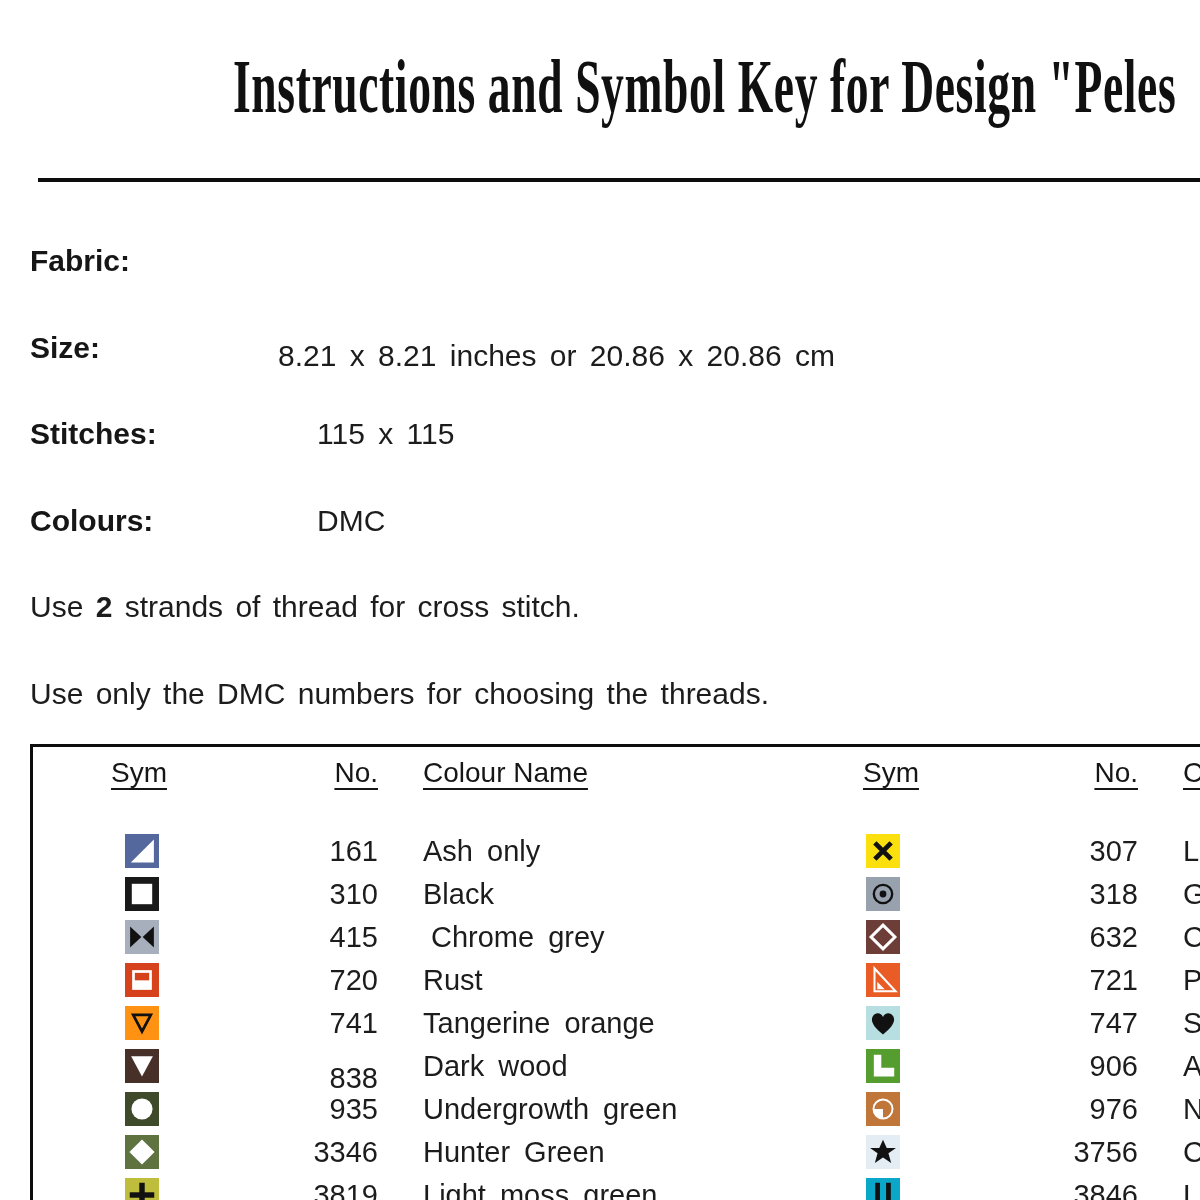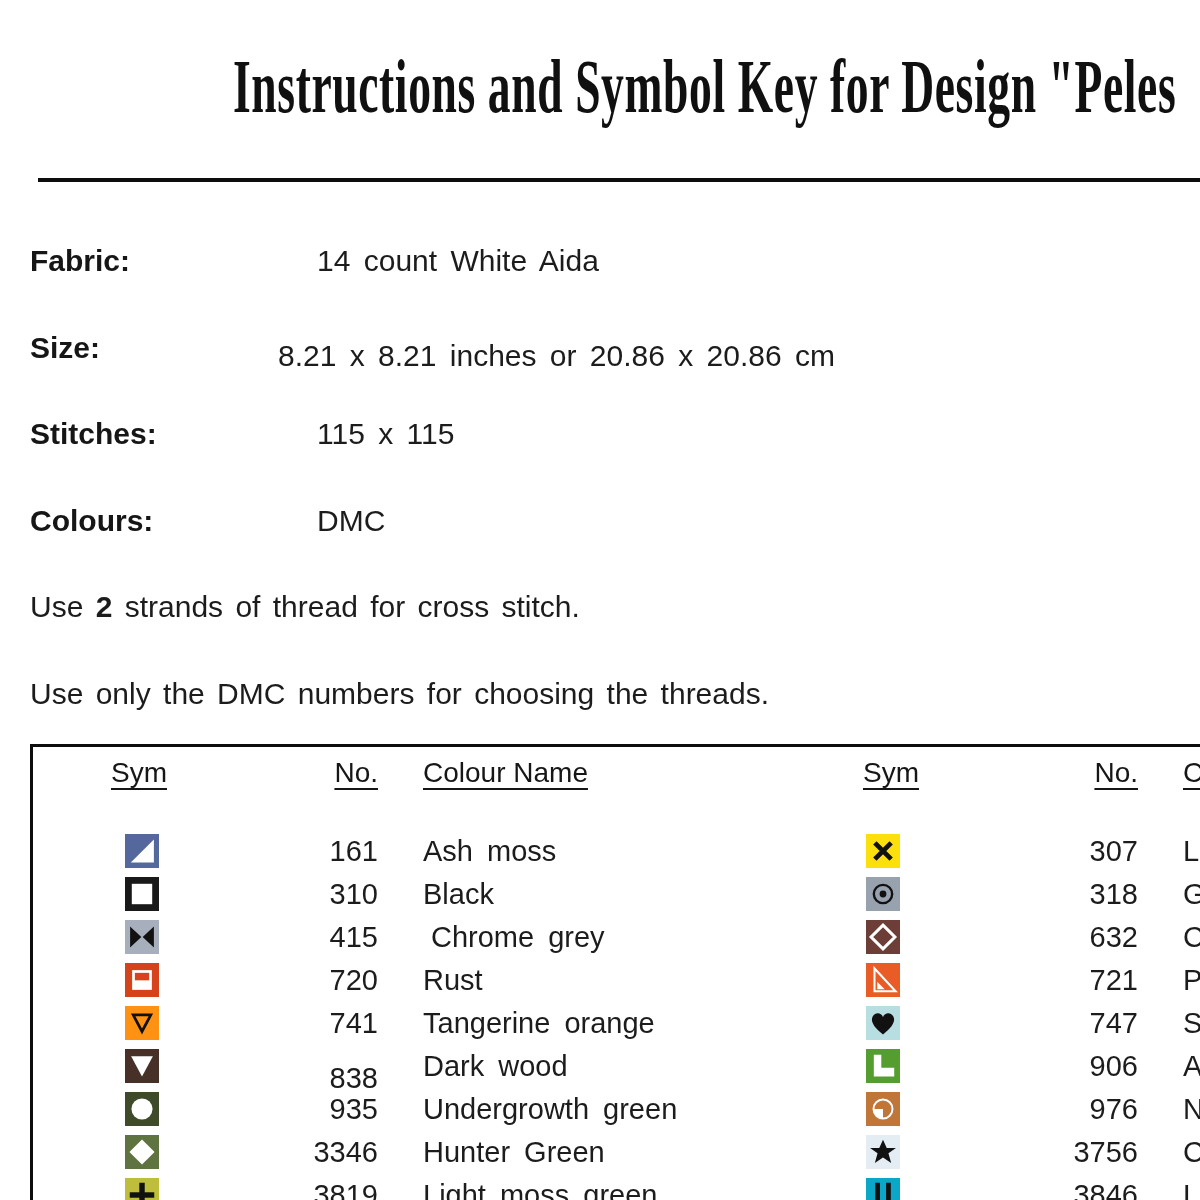--- a/index.html
+++ b/index.html
@@ -46,21 +46,20 @@
 </style>
 </head>
 <body>
 
 <div class="title">Instructions and Symbol Key for Design "Peles</div>
 <div class="divider"></div>
 
 <div id="details">
     <div class="detail-row" style="top: 244px;">
       <span class="detail-label">Fabric:</span>
-      <span class="detail-value" style="left: 287px;">14 count White Aida</span>
     </div>
     <div class="detail-row" style="top: 330.5px;">
       <span class="detail-label">Size:</span>
       <span class="detail-value" style="left: 248px; margin-top: 8px;">8.21 x 8.21 inches or 20.86 x 20.86 cm</span>
     </div>
     <div class="detail-row" style="top: 417px;">
       <span class="detail-label">Stitches:</span>
       <span class="detail-value" style="left: 287px;">115 x 115</span>
     </div>
     <div class="detail-row" style="top: 503.5px;">
@@ -83,21 +82,21 @@
   <div class="kcell kheader num" style="left:955px;top:10px;width:150px;">No.</div>
   <div class="kcell kheader" style="left:1150px;top:10px;">Colour Name</div>
 
   <div id="rows-left">
       <div class="sym-swatch" style="left: 92px; top: 87px; background: rgb(85, 104, 157);">
         <svg viewBox="0 0 100 100" xmlns="http://www.w3.org/2000/svg">
           <polygon points="17,84 85,84 85,16" fill="#ffffff"></polygon>
         </svg>
       </div>
       <div class="kcell num row-line" style="left: 195px; top: 87px; width: 150px;">161</div>
-      <div class="kcell name row-line" style="left: 390px; top: 87px;">Ash moss</div>
+      <div class="kcell name row-line" style="left: 390px; top: 87px;">Ash only</div>
       <div class="sym-swatch" style="left: 92px; top: 130px; background: rgb(25, 25, 25);">
         <svg viewBox="0 0 100 100" xmlns="http://www.w3.org/2000/svg">
           <rect x="20" y="20" width="60" height="60" fill="#ffffff"></rect>
         </svg>
       </div>
       <div class="kcell num row-line" style="left: 195px; top: 130px; width: 150px;">310</div>
       <div class="kcell name row-line" style="left: 390px; top: 130px;">Black</div>
       <div class="sym-swatch" style="left: 92px; top: 173px; background: rgb(166, 175, 187);">
         <svg viewBox="0 0 100 100" xmlns="http://www.w3.org/2000/svg">
           <polygon points="15,19 15,81 48,50" fill="#111111"></polygon>

